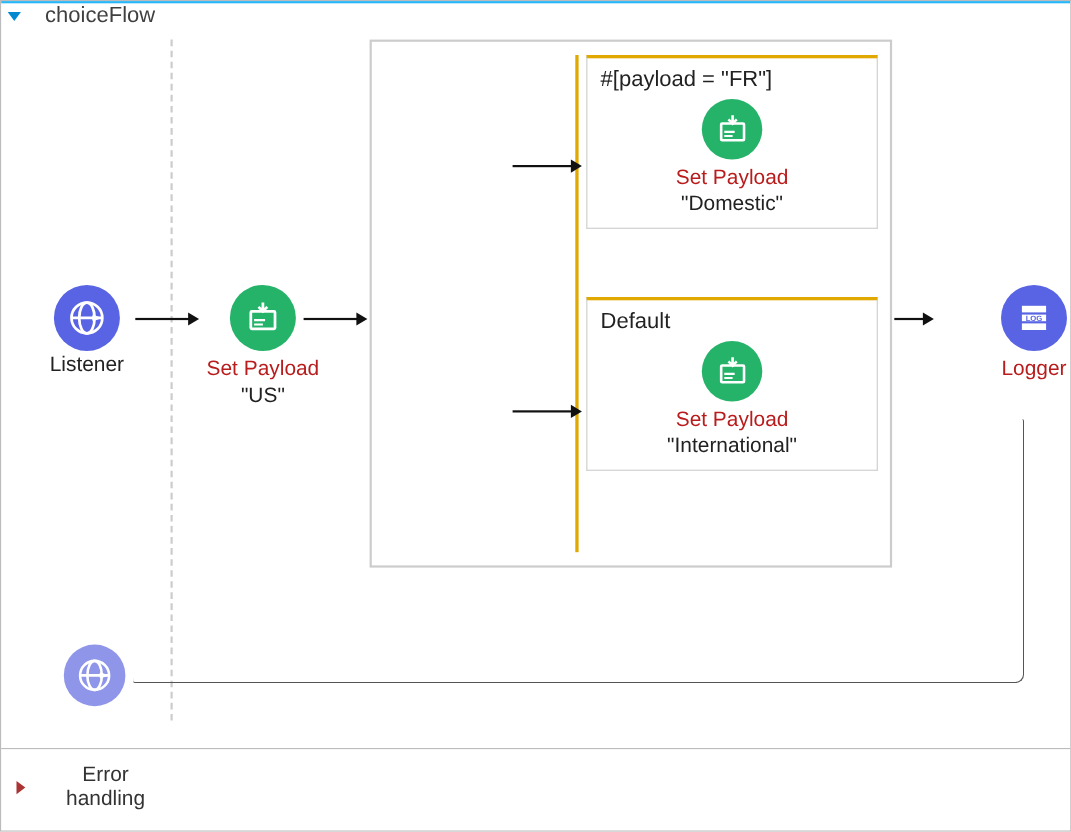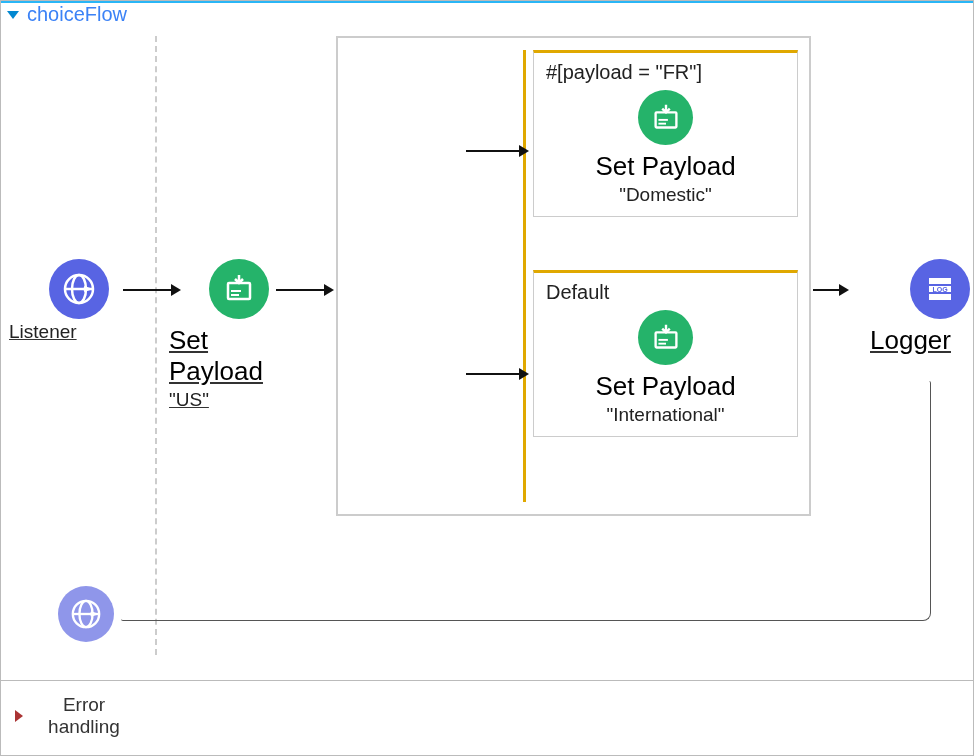--- a/index.html
+++ b/index.html
@@ -17,24 +17,24 @@
     position: relative;
     width: 100%;
     height: 680px;
     border-bottom: 1px solid #bbb;
   }
   .flow-header {
     position: absolute;
     top: 2px;
     left: 6px;
     font-size: 20px;
-    color: #3b82f6;
-    display: flex;
-    align-items: center;
-    gap: 8px;
+    color: #404040;
+    display: flex;
+    align-items: center;
+    gap: 22px;
   }
   .caret {
     width: 0; height: 0;
     border-left: 6px solid transparent;
     border-right: 6px solid transparent;
     border-top: 8px solid #0288d1;
     display: inline-block;
   }
   .caret-right {
     width: 0; height: 0;
@@ -51,23 +51,22 @@
   }
   .vdash {
     position: absolute;
     left: 154px;
     top: 35px;
     bottom: 25px;
     border-left: 2px dashed #ccc;
   }
   .node {
     position: absolute;
-    text-align: left;
+    text-align: center;
     width: 140px;
-    text-decoration: underline;
   }
   .circle {
     width: 60px; height: 60px;
     border-radius: 50%;
     margin: 0 auto;
     display: flex;
     align-items: center;
     justify-content: center;
   }
   .circle-sm {
@@ -75,21 +74,21 @@
     border-radius: 50%;
     margin: 0 auto;
     display: flex;
     align-items: center;
     justify-content: center;
   }
   .c-blue { background: #5864e3; }
   .c-blue-light { background: #8f96ea; }
   .c-green { background: #25b36a; }
   .c-yellow { background: #f3b72c; }
-  .label-grey { color: #000000; font-size: 26px; margin-top: 6px; }
+  .label-grey { color: #b91c1c; font-size: 19px; margin-top: 6px; }
   .label-dark { color: #222; font-size: 19px; margin-top: 2px; }
   .arrow-line {
     position: absolute;
     height: 2px;
     background: #111;
   }
   .arrow-head {
     position: absolute;
     width: 0; height: 0;
     border-top: 6px solid transparent;
@@ -132,21 +131,21 @@
   }
   .route-header {
     font-size: 20px;
     color: #222;
     text-align: left;
     padding: 0 4px 6px 4px;
   }
   .error-section {
     display: flex;
     align-items: center;
-    gap: 16px;
+    gap: 28px;
     padding: 8px 14px;
     min-height: 70px;
     font-size: 19px;
   }
   svg { display: block; }
   .conn-path {
     position: absolute;
     border: 2px solid #333;
     border-radius: 2px;
   }

